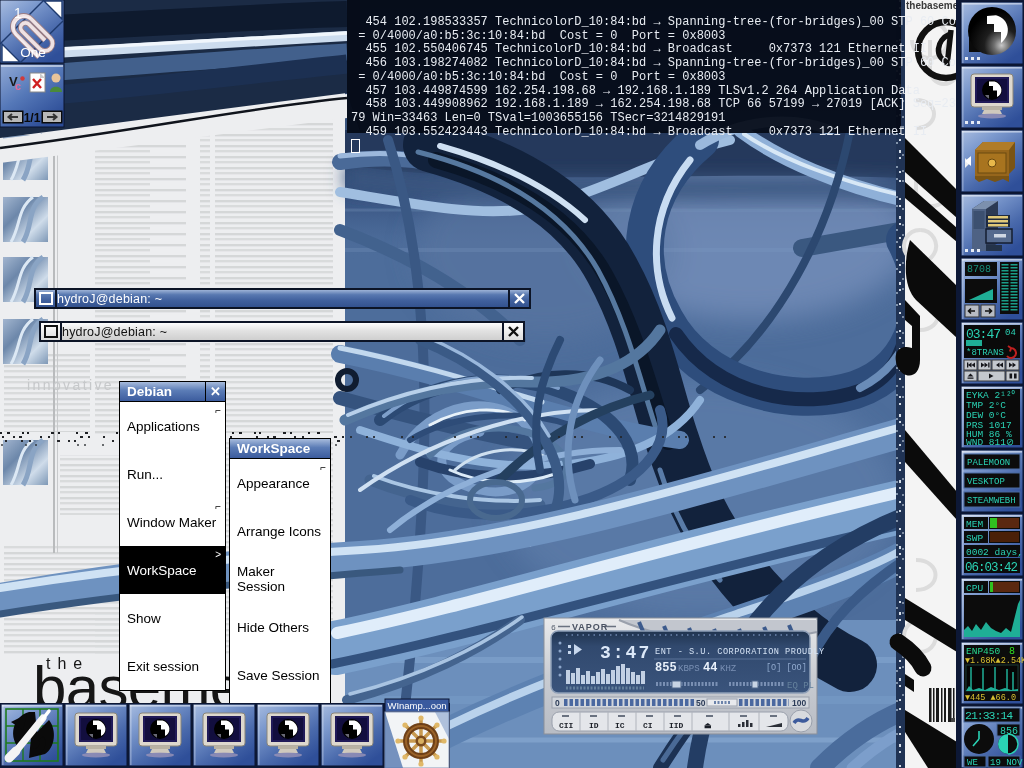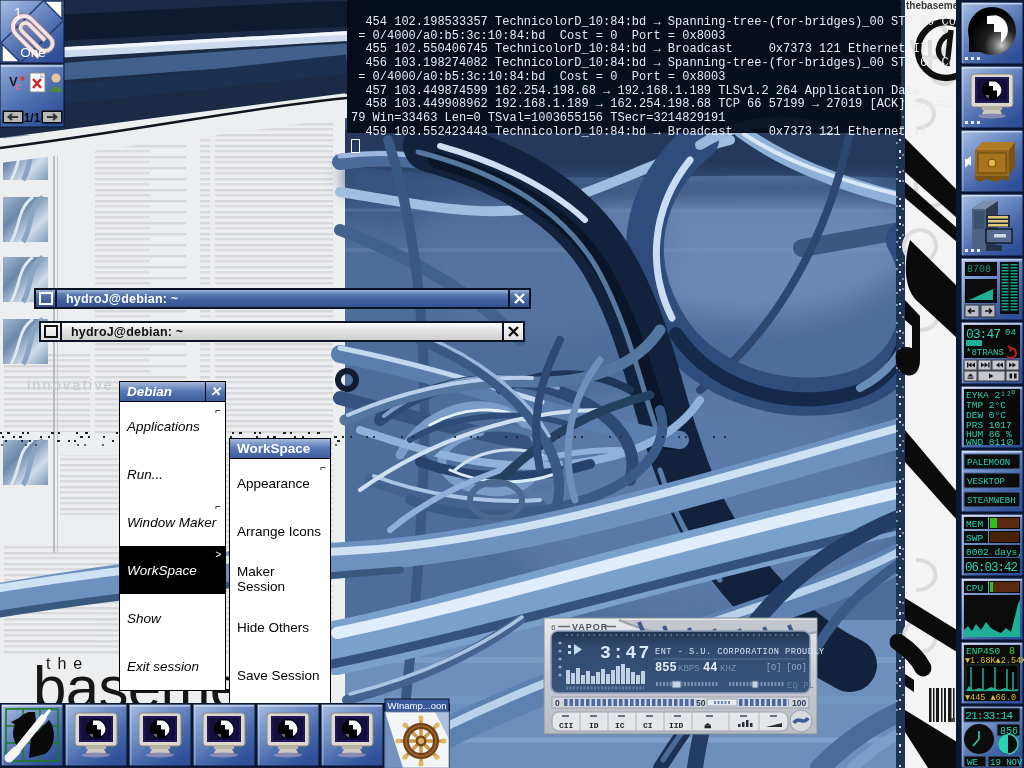--- a/index.html
+++ b/index.html
@@ -2,21 +2,21 @@
 <html><head><meta charset="utf-8"><style>
 html,body{margin:0;padding:0;}
 #root{position:relative;width:1024px;height:768px;overflow:hidden;background:#5d80ae;font-family:"Liberation Sans",sans-serif;}
 .abs{position:absolute;}
 
 #term{left:347px;top:0px;width:554px;height:133px;background:rgba(4,10,22,0.93);color:#e8ecf2;font-family:"Liberation Mono",monospace;font-size:12px;line-height:13.7px;white-space:pre;padding:16px 0 0 4px;box-sizing:border-box;}
 
 .tbar{position:absolute;height:21px;border:2px solid #0c1426;box-sizing:border-box;display:flex;}
 .tbar .mini{width:19px;border-right:2px solid #0c1426;display:flex;align-items:center;justify-content:center;}
 .tbar .close{width:19px;border-left:2px solid #0c1426;display:flex;align-items:center;justify-content:center;font-weight:bold;}
-.tbar .ttl{flex:1;display:flex;align-items:center;padding-left:9px;font-size:12.5px;font-weight:bold;letter-spacing:0.2px;}
+.tbar .ttl{flex:1;display:flex;align-items:center;padding-left:0;font-size:12.5px;font-weight:normal;letter-spacing:0.2px;}
 .blue-t{background:linear-gradient(#9cb2d6 0%,#5878b0 28%,#41619e 60%,#33528f 100%);color:#fff;}
 .gray-t{background:linear-gradient(#fdfdfd 0%,#e2e2e2 45%,#cfcfcf 100%);color:#111;}
 
 .menu{position:absolute;background:#fff;border:1px solid #000;box-sizing:border-box;}
 .menu .mtitle{height:19px;background:linear-gradient(#a7bbdc 0%,#5b7cb6 45%,#3c5c9e 100%);color:#fff;font-weight:bold;font-size:13.5px;display:flex;align-items:center;padding-left:7px;border-bottom:1px solid #000;position:relative;}
 .menu .mx{position:absolute;right:0;top:0;width:19px;height:19px;border-left:1px solid #000;display:flex;align-items:center;justify-content:center;color:#fff;font-weight:bold;font-size:13px;}
 .menu .mi{height:18px;display:flex;align-items:center;padding:15px 7px;font-size:13.5px;color:#000;position:relative;}
 .menu .mi.sel{background:#000;color:#fff;}
 .menu .sub{position:absolute;right:4px;top:3px;font-size:10px;color:inherit;}
 </style></head><body>
@@ -289,21 +289,21 @@
         <span style="width:10px;height:9px;border:2px solid #111;display:block"></span>
       </div>
  <div class="ttl">hydroJ@debian: ~</div>
  <div class="close" style="background:linear-gradient(#fff,#ddd)">
         <svg width="11" height="11">
           <path d="M1 1 L10 10 M10 1 L1 10" stroke="#111" stroke-width="2.4"></path>
         </svg>
       </div>
 </div>
 
-<div class="menu abs" style="left:119px;top:381px;width:107px;font-style:italic;">
+<div class="menu abs" style="left:119px;top:381px;width:107px;">
  <div class="mtitle">Debian<div class="mx">✕</div></div>
  <div class="mi">Applications<span class="sub">⌐</span></div>
  <div class="mi">Run...</div>
  <div class="mi">Window Maker<span class="sub">⌐</span></div>
  <div class="mi sel">WorkSpace<span class="sub">&gt;</span></div>
  <div class="mi">Show</div>
  <div class="mi">Exit session</div>
 </div>
 <div class="menu abs" style="left:229px;top:438px;width:102px;">
  <div class="mtitle">WorkSpace</div>

